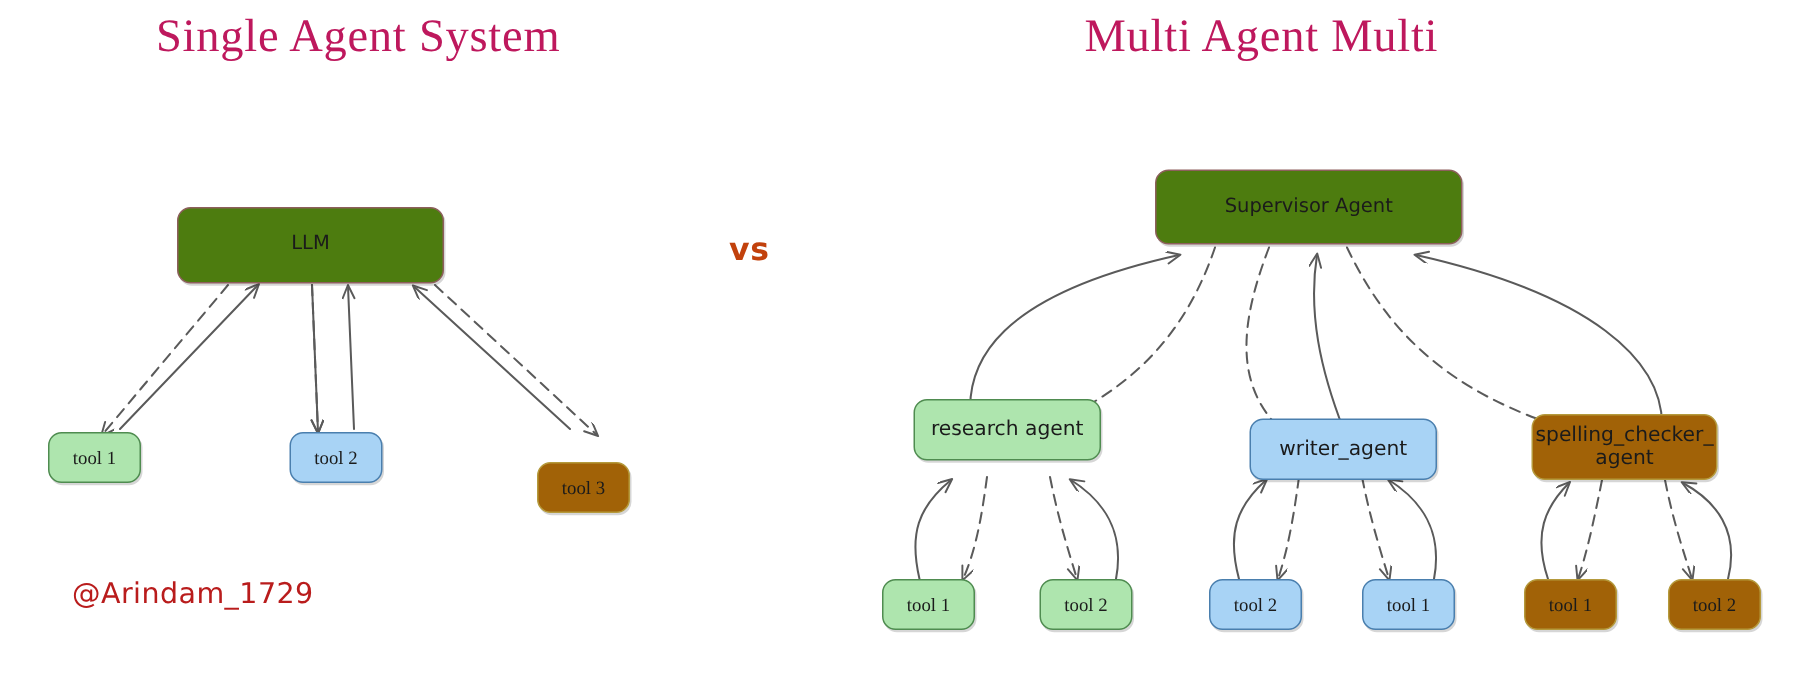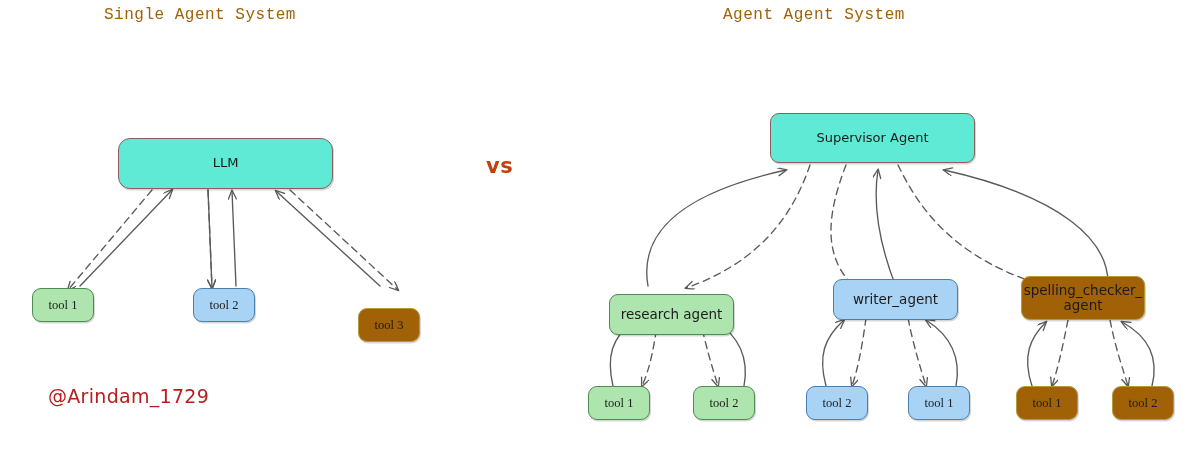--- a/index.html
+++ b/index.html
@@ -22,24 +22,24 @@
   }
   .edges {
     position: absolute;
     left: 0; top: 0;
     width: 1200px;
     height: 454px;
     pointer-events: none;
   }
   .title {
     position: absolute;
-    font-family: Liberation Mono, monospace;
-    font-size: 16px;
+    font-family: Liberation Serif, serif;
+    font-size: 31px;
     font-weight: 400;
-    color: #a16207;
+    color: #be185d;
     letter-spacing: 0.5px;
     white-space: nowrap;
   }
   #title-single { left: 104px; top: 6px; }
   #title-multi  { left: 723px; top: 6px; }
 
   .vs-label {
     position: absolute;
     left: 486px;
     top: 154px;
@@ -66,21 +66,21 @@
     align-items: center;
     justify-content: center;
     text-align: center;
     border-radius: 9px;
     border: 1.5px solid;
     font-family: "DejaVu Sans", sans-serif;
     line-height: 1.12;
     color: #1b1b1b;
     box-shadow: 1px 1.5px 0 rgba(0,0,0,0.16);
   }
-  .node.pink   { background: #5eead4; border-color: #8d5f5c; }
+  .node.pink   { background: #4d7c0f; border-color: #8d5f5c; }
   .node.green  { background: #aee5ae; border-color: #4f8c50; }
   .node.blue   { background: #a8d3f5; border-color: #4a7fae; }
   .node.yellow { background: #a16207; border-color: #b59a3c; }
 
   .node.big   { font-size: 13px; }
   .node.mid   { font-size: 13.5px; }
   .node.small { font-size: 12.5px; font-family: Liberation Serif, serif; }
 </style>
 </head>
 <body>
@@ -132,35 +132,35 @@
 
       <path d="M1068,320 C1062,350 1058,368 1052,386" stroke-dasharray="7 5"></path>
       <path d="M1032,386 C1022,356 1030,338 1046,322"></path>
       <path d="M1110,320 C1116,350 1122,366 1128,386" stroke-dasharray="7 5"></path>
       <path d="M1152,386 C1160,354 1144,334 1122,322"></path>
     </g>
   </svg>
 
   <div class="title" id="title-single">Single Agent System</div>
 
-  <div class="title" id="title-multi">Agent Agent System</div>
+  <div class="title" id="title-multi">Multi Agent Multi</div>
 
   <div class="vs-label">vs</div>
 
-  <div class="node pink big" style="left:118px; top:138px; width:215px; height:51px;border-radius:12px;">LLM</div>
+  <div class="node pink big" style="left:118px; top:138px; width:178px; height:51px;">LLM</div>
 
   <div class="node green small" style="left:32px; top:288px; width:62px; height:34px;">tool 1</div>
 
   <div class="node blue small" style="left:193px; top:288px; width:62px; height:34px;">tool 2</div>
 
   <div class="node yellow small" style="left:358px; top:288px; width:62px; height:34px;margin-top:20px;">tool 3</div>
 
   <div class="node pink big" style="left:770px; top:113px; width:205px; height:50px;">Supervisor Agent</div>
 
-  <div class="node green mid" style="left:609px; top:294px; width:125px; height:41px;">research agent</div>
+  <div class="node green mid" style="left:609px; top:266px; width:125px; height:41px;">research agent</div>
 
   <div class="node blue mid" style="left:818px; top:279px; width:125px; height:41px;margin-left:15px;">writer_agent</div>
 
   <div class="node yellow mid" style="left:1021px; top:276px; width:124px; height:44px; white-space:pre-line;">spelling_checker_
 agent</div>
 
   <div class="node green small" style="left:588px; top:386px; width:62px; height:34px;">tool 1</div>
 
   <div class="node green small" style="left:693px; top:386px; width:62px; height:34px;">tool 2</div>
 

